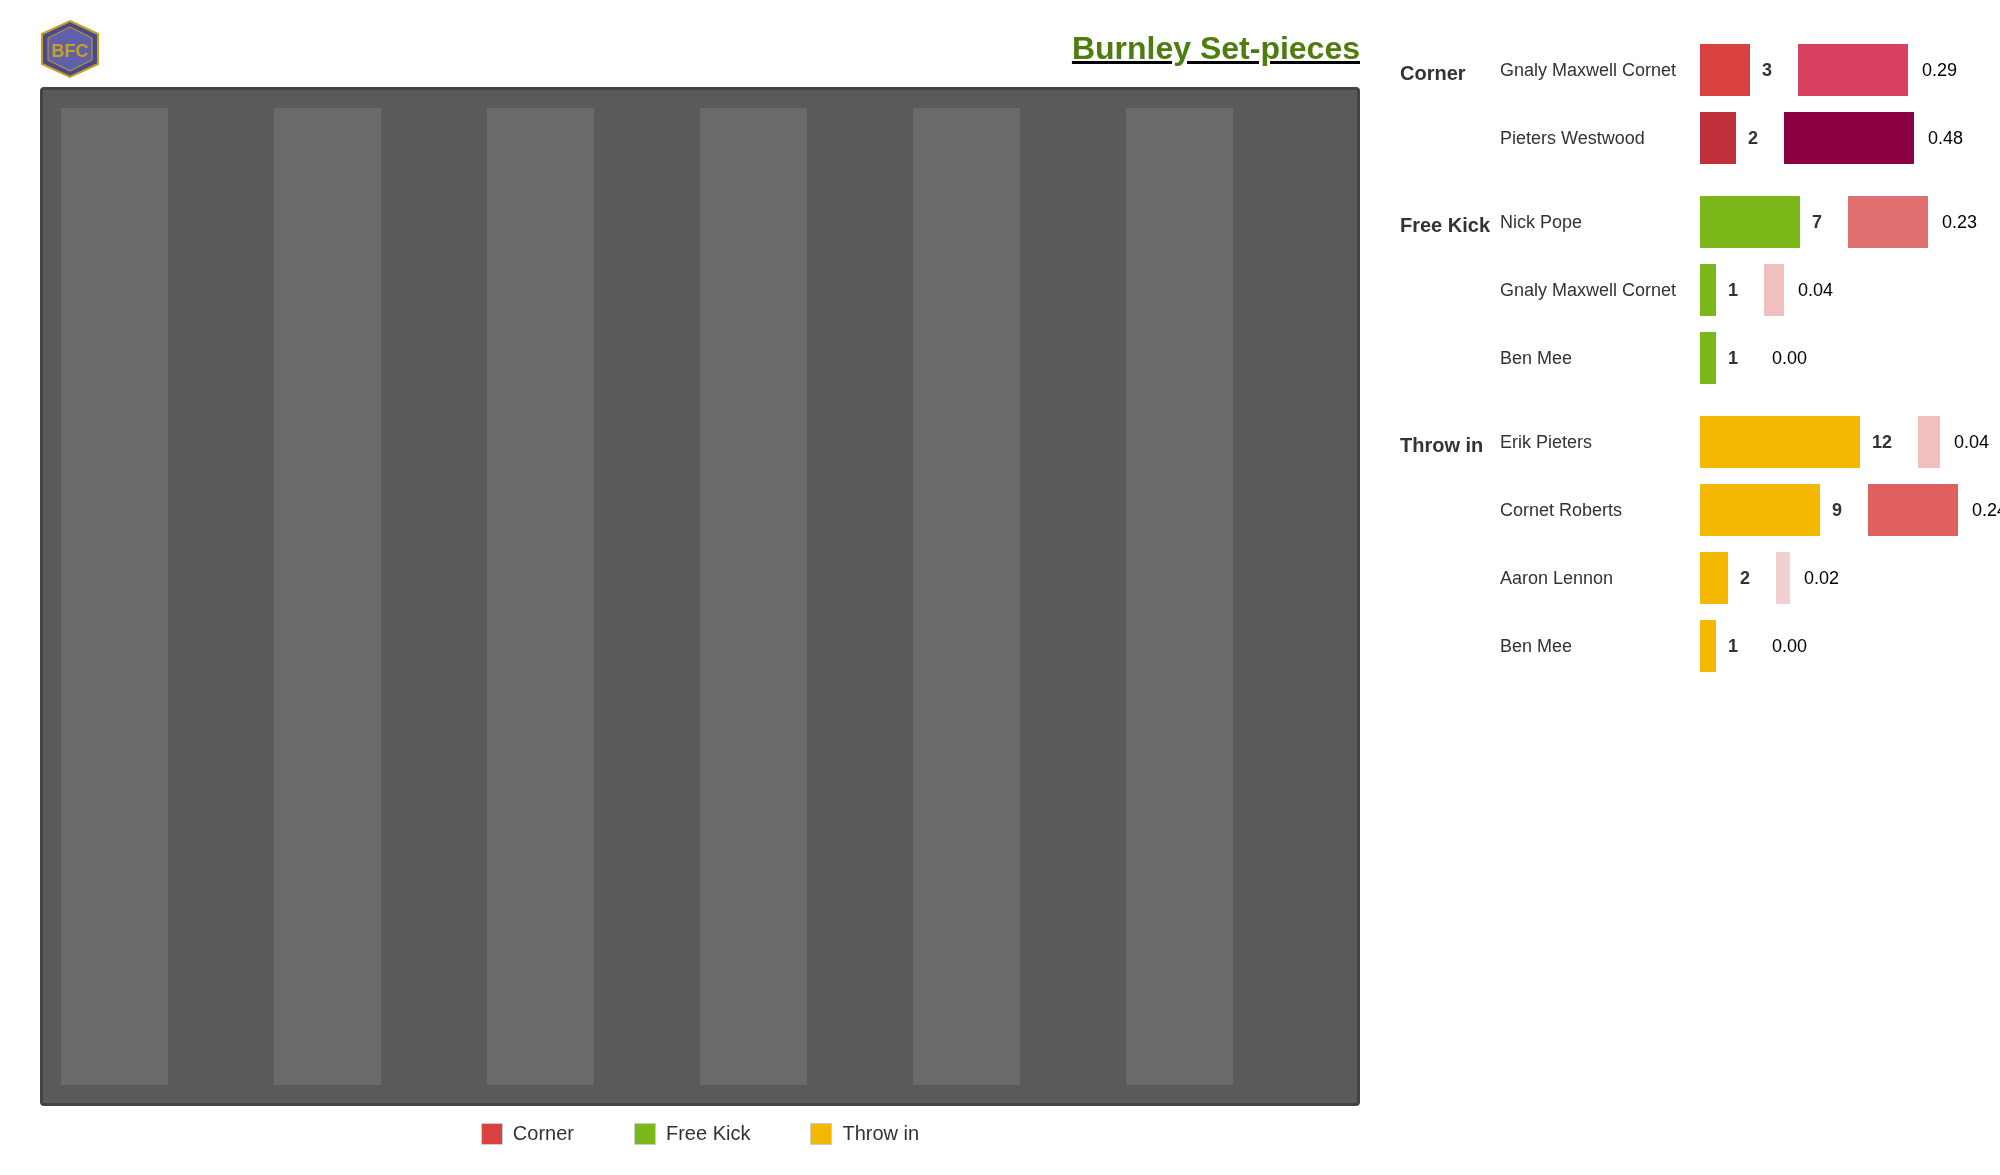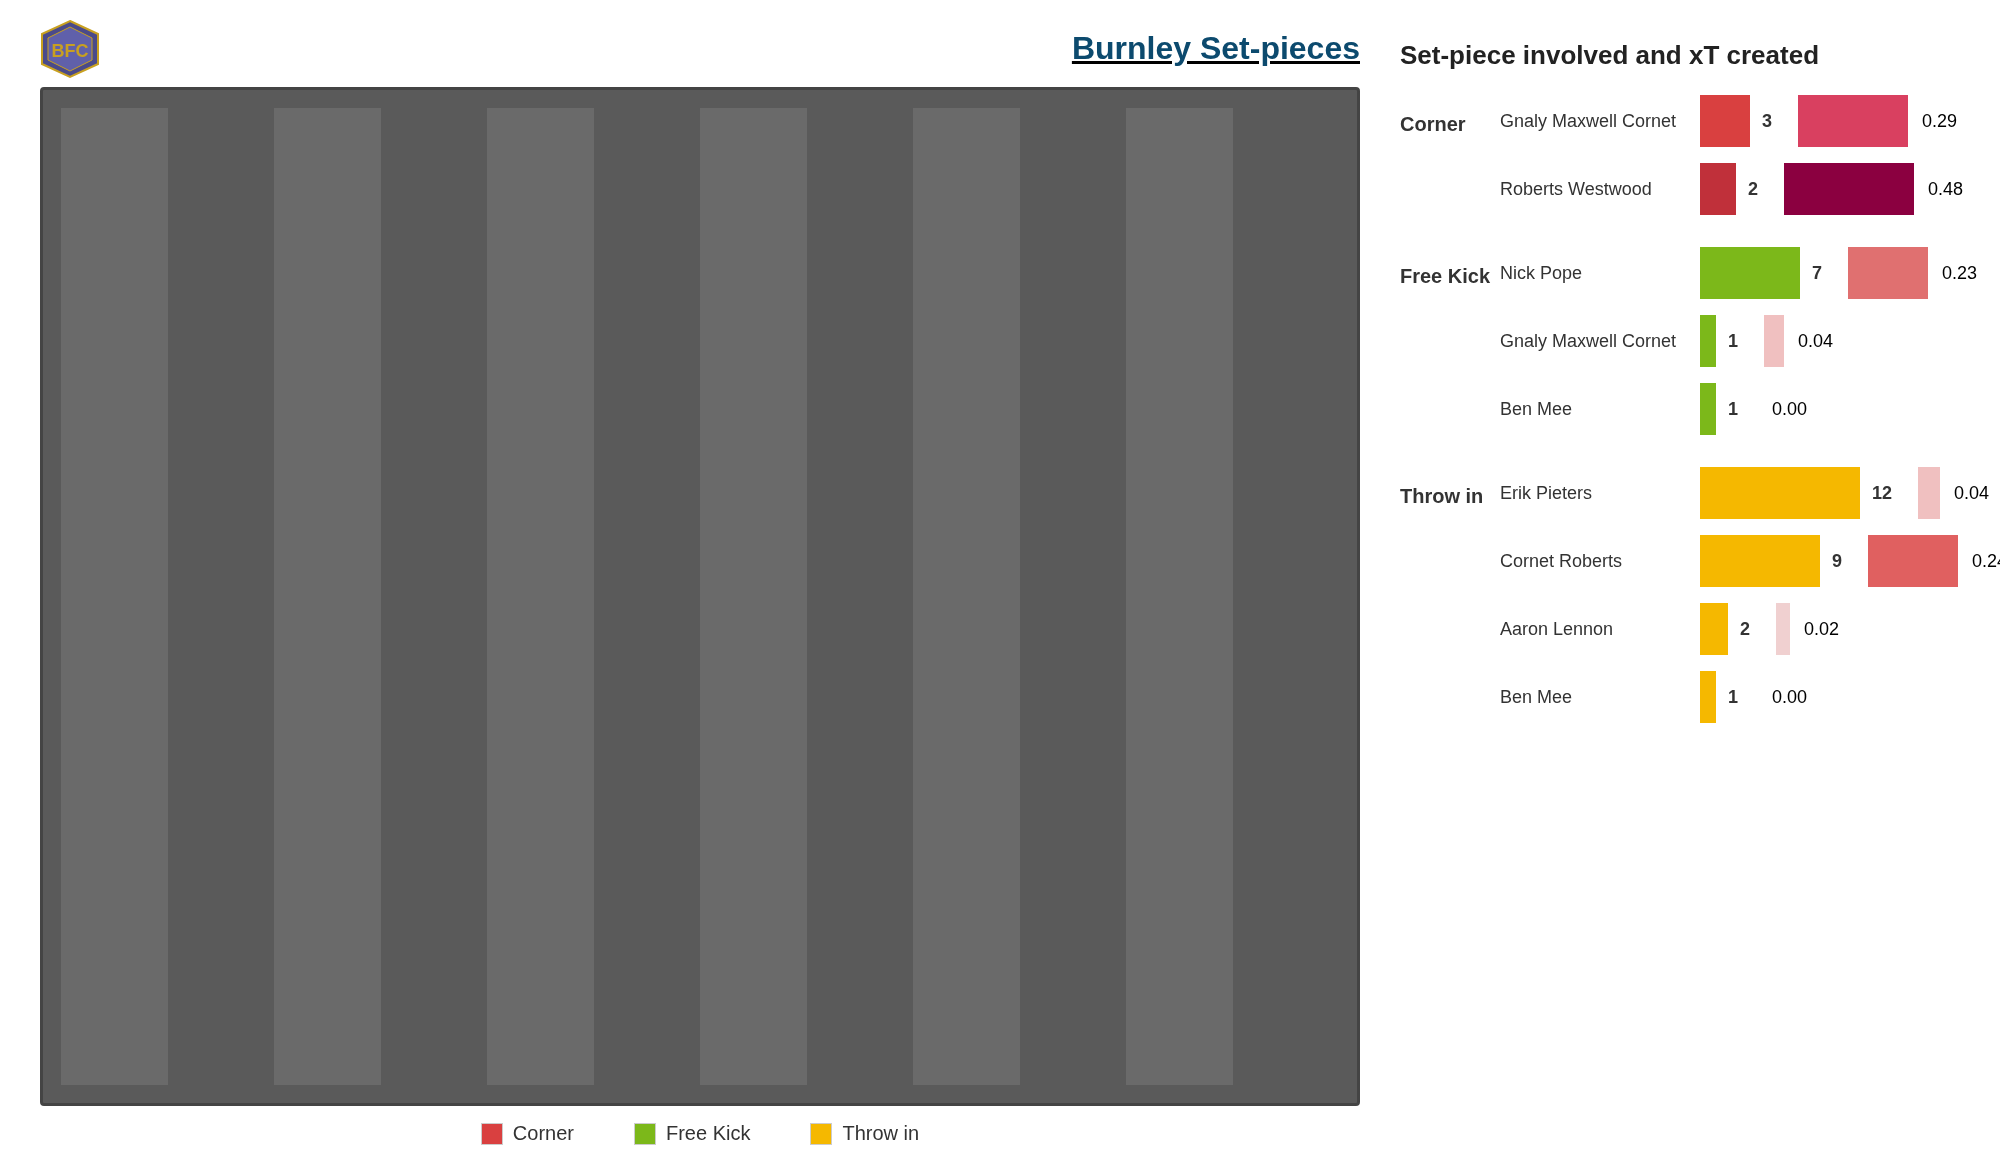--- a/index.html
+++ b/index.html
@@ -33,21 +33,21 @@
     .logo {
       position: absolute;
       left: 0;
       width: 60px;
       height: 60px;
     }
     .logo svg { width: 60px; height: 60px; }
     .title {
       font-size: 32px;
       font-weight: bold;
-      color: #0c4a6e;
+      color: #4d7c0f;
     }
     .pitch-container {
       background: #5a5a5a;
       border: 3px solid #444;
       border-radius: 4px;
       flex: 1;
       position: relative;
       overflow: hidden;
     }
     .pitch-inner {
@@ -342,21 +342,20 @@
         <span>Free Kick</span>
       </div>
       <div class="legend-item">
         <div class="legend-box" style="background:#f5b800;"></div>
         <span>Throw in</span>
       </div>
     </div>
   </div>
 
   <div class="right-panel">
-    <div class="right-title">Set-piece involved and xT created</div>
 
     <div class="chart-section">
 
       <div class="section-group">
 
         <div class="chart-row">
           <div class="section-label" style="padding-top:6px;">
             <span>Corner</span>
           </div>
           <div class="player-name">Gnaly Maxwell Cornet</div>
@@ -365,21 +364,21 @@
             </div>
             <span class="bar1-count">3</span>
             <div class="bar2" style="width:110px; background:#d94060; margin-left:20px;">
             </div>
             <span class="bar2-val">0.29</span>
           </div>
         </div>
 
         <div class="chart-row">
           <div class="section-label"></div>
-          <div class="player-name">Roberts Westwood</div>
+          <div class="player-name">Pieters Westwood</div>
           <div class="bar-count-area">
             <div class="bar1" style="width:36px; background:#c0303a;">
             </div>
             <span class="bar1-count">2</span>
             <div class="bar2" style="width:130px; background:#8b0040; margin-left:20px;">
             </div>
             <span class="bar2-val">0.48</span>
           </div>
         </div>
       </div>

